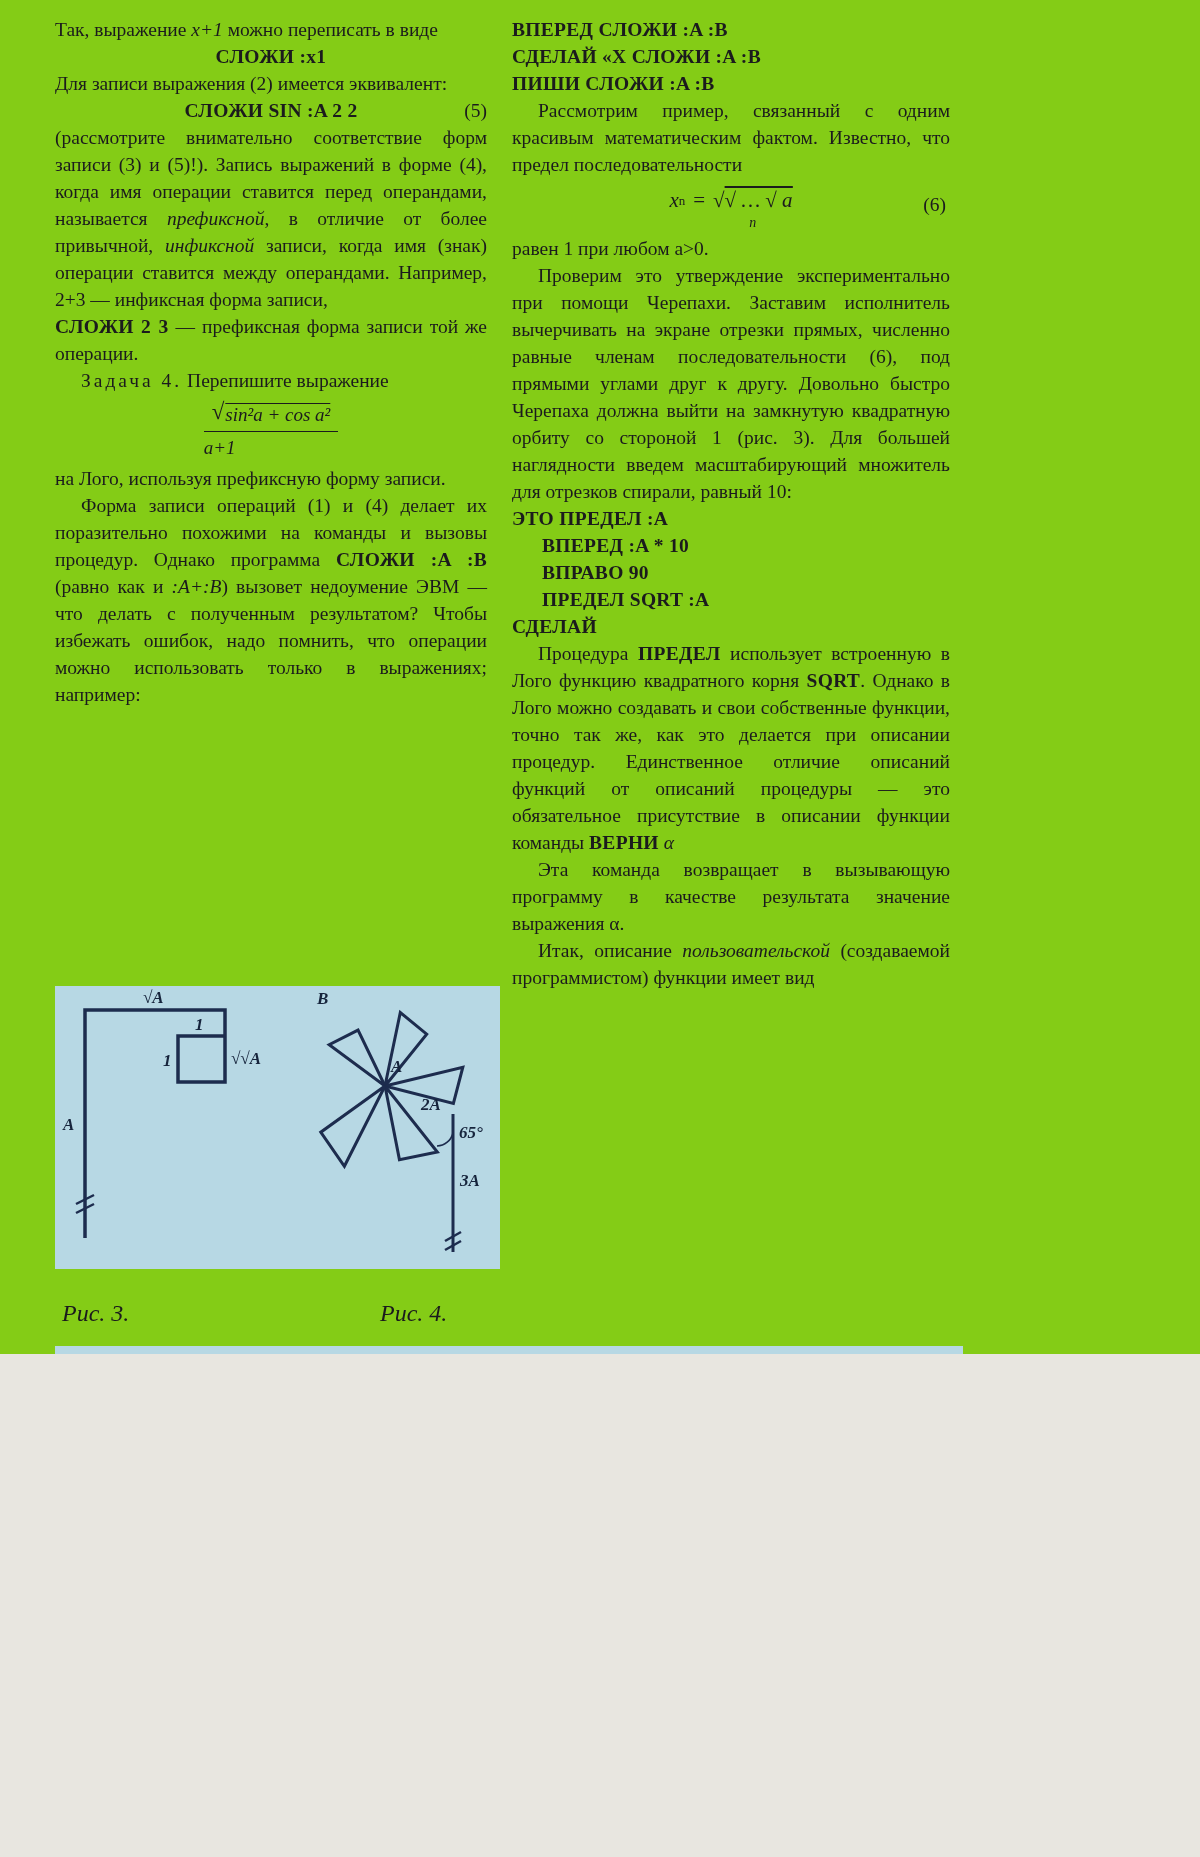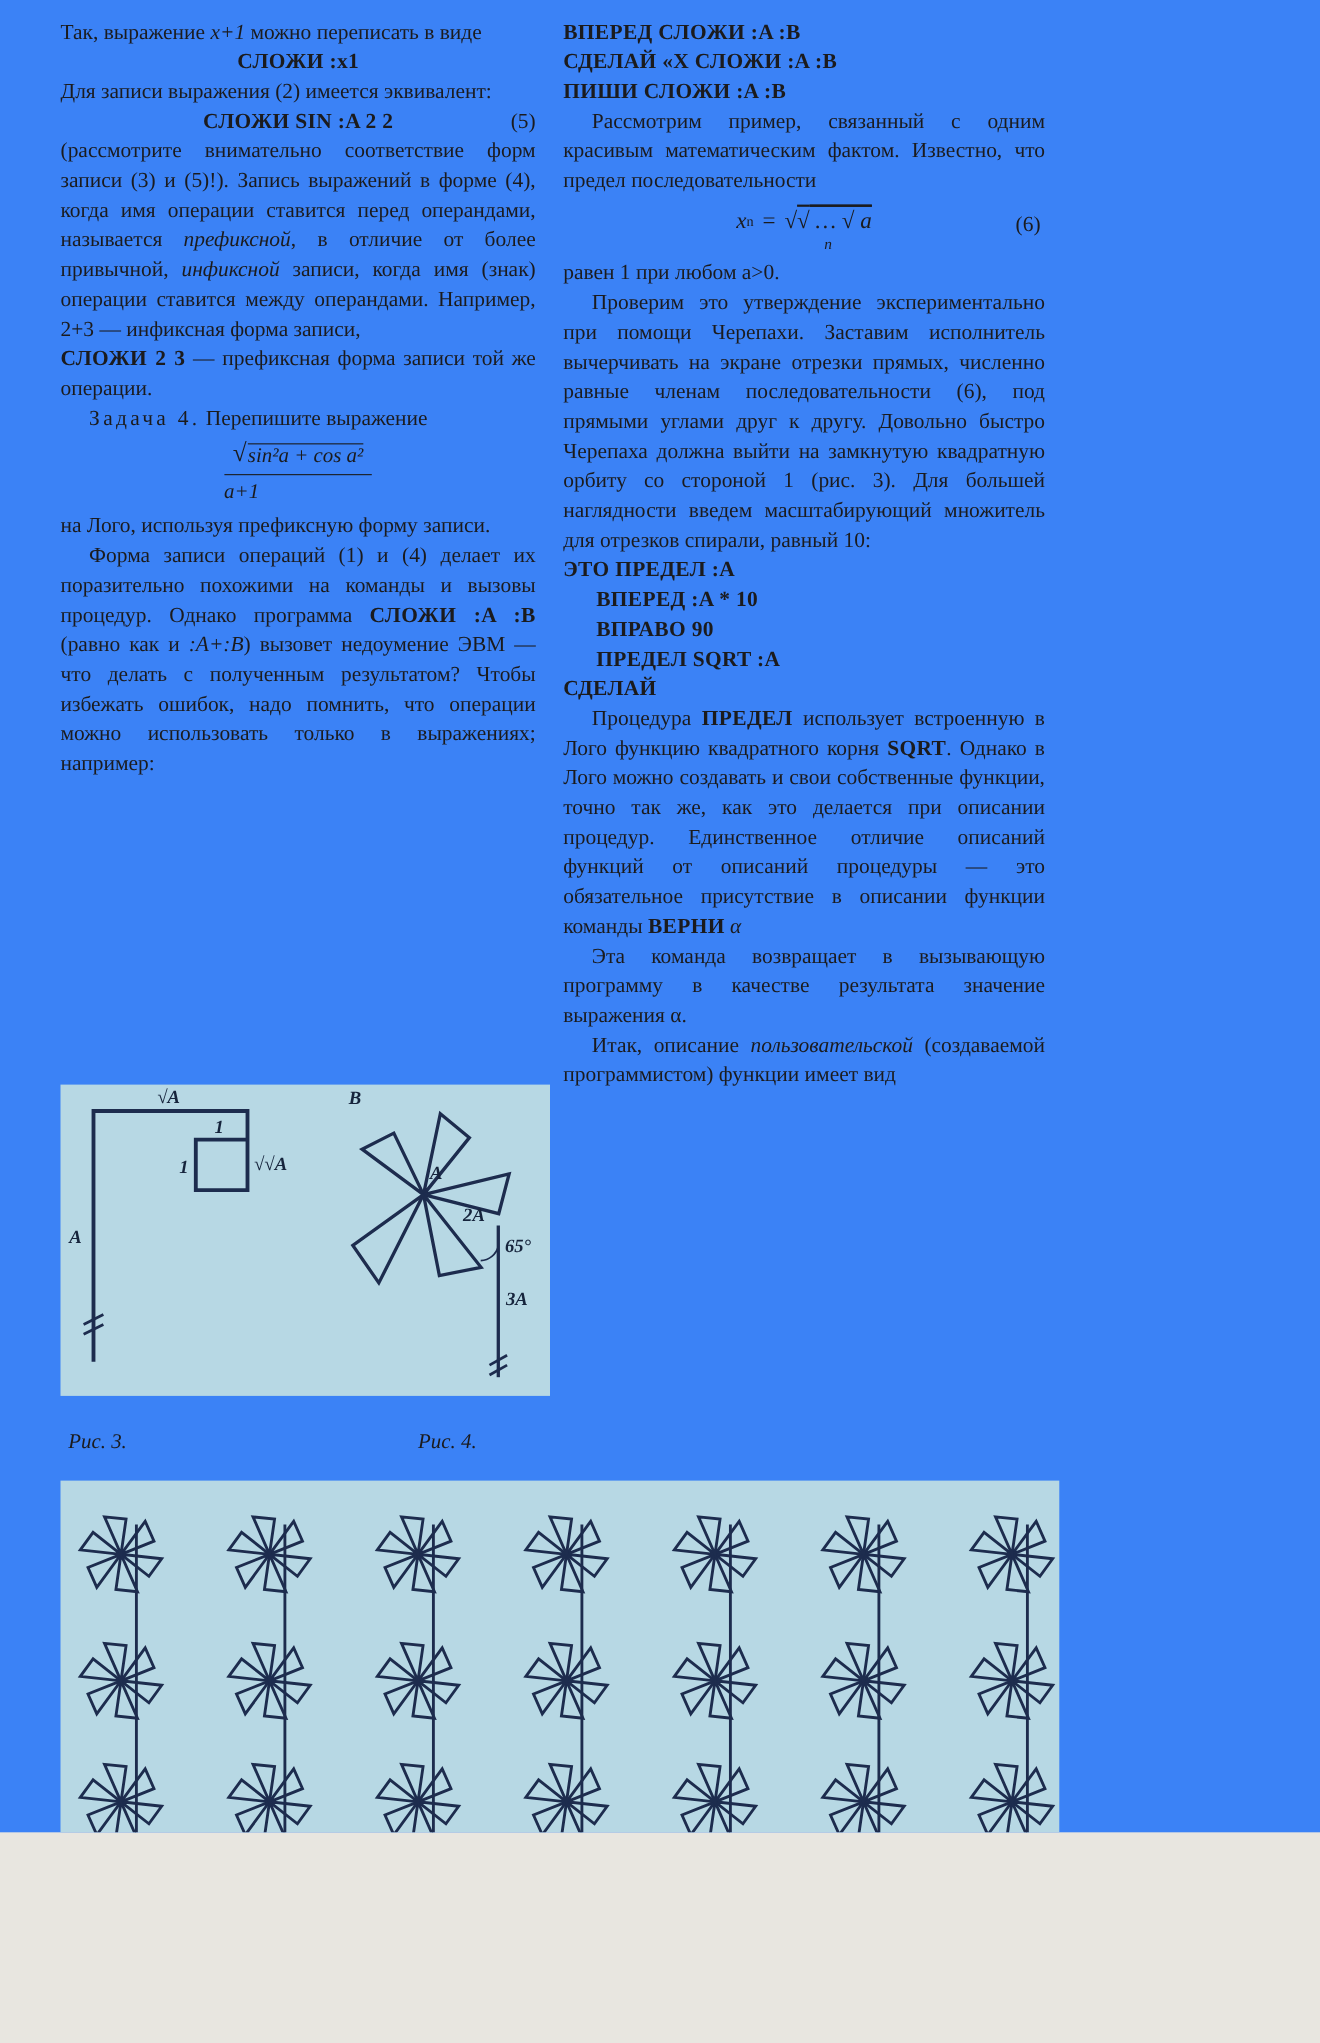--- a/index.html
+++ b/index.html
@@ -1,16 +1,16 @@
 <!DOCTYPE html>
 <html lang="ru"><head>
 <meta charset="utf-8">
 <style>
   html,body{margin:0;padding:0;background:#e8e6e0;}
-  .page{position:relative;width:1200px;height:1666px;background:#3b82f6;
+  .page{position:relative;width:1200px;height:1354px;background:#84cc16;
         font-family:"Liberation Serif","DejaVu Serif",serif;color:#1b1b1d;overflow:hidden;}
   .col{position:absolute;font-size:19.5px;line-height:27px;text-align:justify;}
   .col-left{left:55px;top:16px;width:432px;}
   .col-right{left:512px;top:16px;width:438px;}
   .col p{margin:0;}
   .ind{text-indent:26px;}
   .center{text-align:center;}
   .cmd{font-weight:700;letter-spacing:.3px;}
   .mvar{font-style:italic;}
   .sp{letter-spacing:3px;margin-top:24px;}
@@ -32,21 +32,21 @@
   .rad .ov{text-decoration:overline;}
   .rt2{font-style:normal;}
   .ubn{font-size:14px;font-style:italic;line-height:15px;margin-top:1px;}
   .eqnum6{position:absolute;right:4px;top:4px;font-size:19.5px;}
   .proc p{margin:0;}
   .pind{padding-left:30px;}
   
   .panel{position:absolute;background:#b7d8e4;}
   .panel1{left:55px;top:986px;width:445px;height:283px;}
   .panel2{left:55px;top:1346px;width:908px;height:360px;}
-  .cap{position:absolute;font-style:italic;font-size:19px;}
+  .cap{position:absolute;font-style:italic;font-size:24px;}
   .cap3{left:62px;top:1300px;}
   .cap4{left:380px;top:1300px;}
   .cap5{left:62px;top:1720px;}
   .pagenum{position:absolute;left:948px;top:1738px;font-size:51px;font-weight:700;}
   .figtext{font-family:"Liberation Serif","DejaVu Serif",serif;font-size:17px;font-style:italic;
            font-weight:700;fill:#16243c;}
   .figline{stroke:#1d2c4e;fill:none;}
 </style>
 </head>
 <body>

